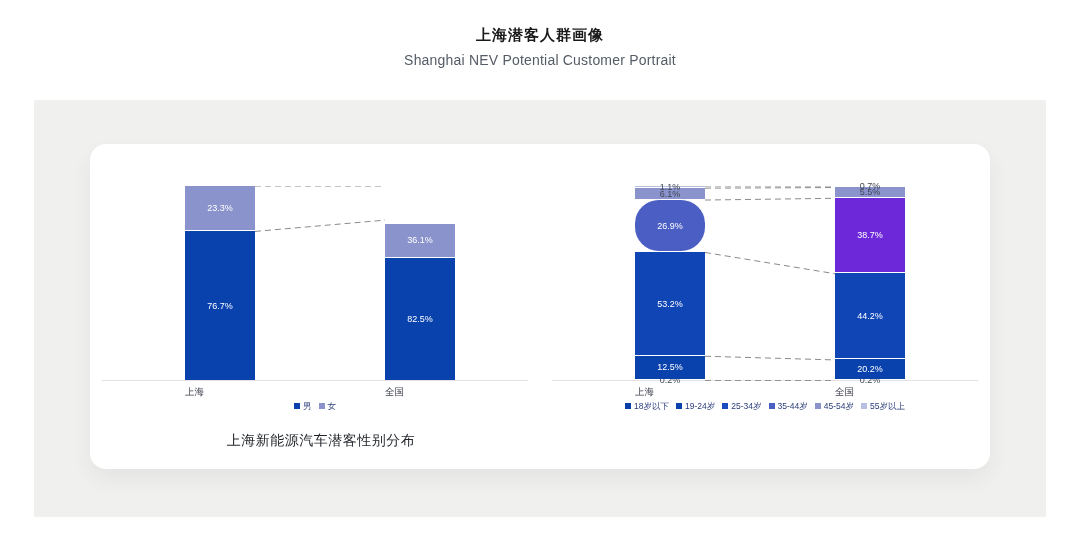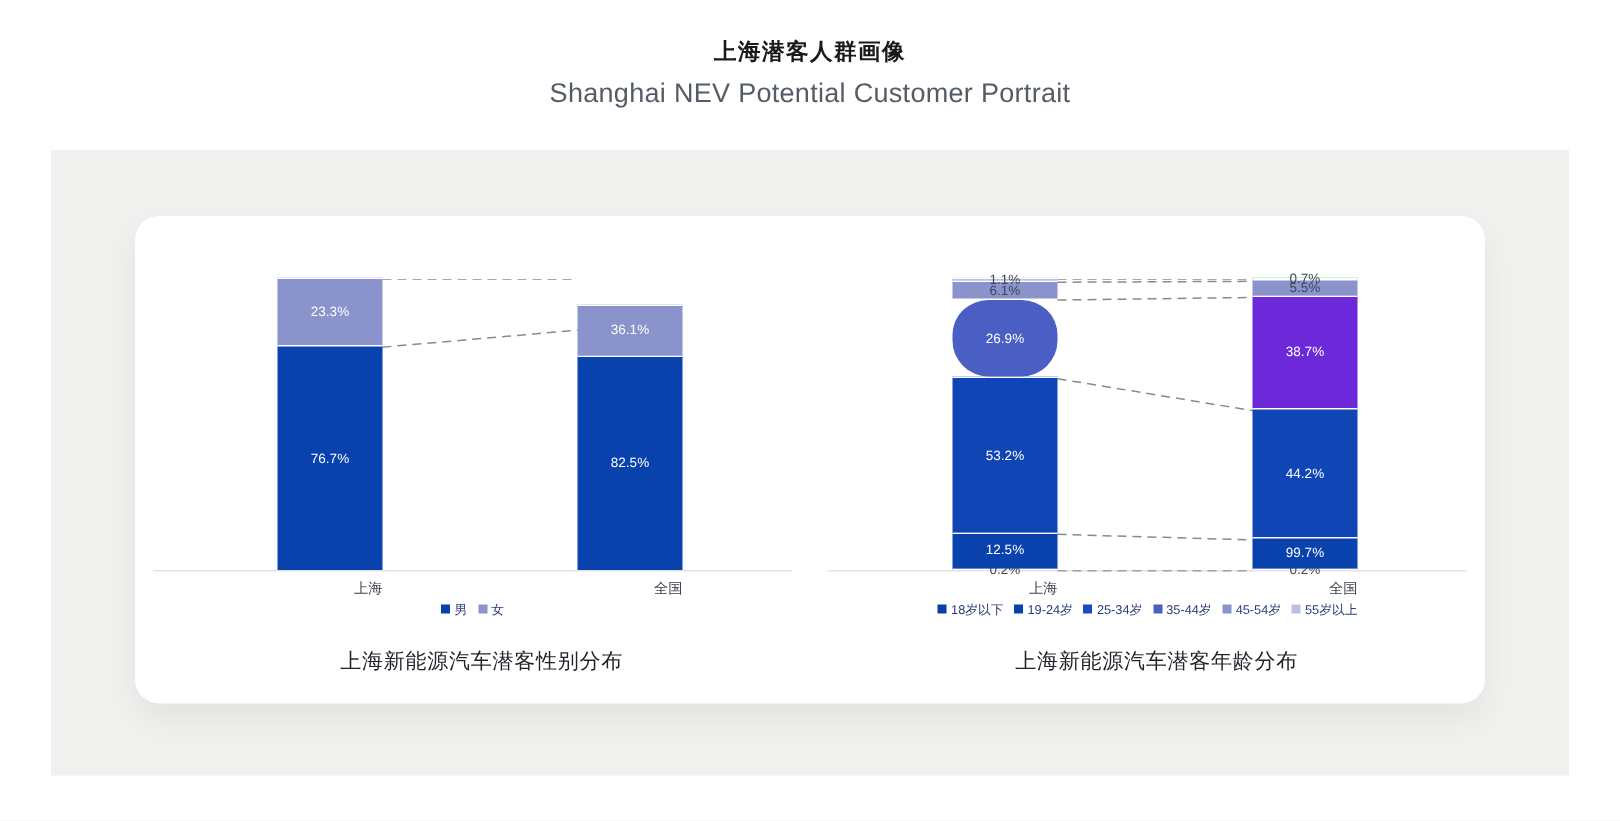--- a/index.html
+++ b/index.html
@@ -25,21 +25,21 @@
     text-align: center;
   }
   .main-title {
     font-size: 15px;
     font-weight: bold;
     color: #1a1a1a;
     letter-spacing: 1px;
     line-height: 1.25;
   }
   .sub-title {
-    font-size: 18px;
+    font-size: 14px;
     color: #555c66;
     margin-top: 7px;
     letter-spacing: 0.2px;
   }
   
   .gray-panel {
     position: absolute;
     left: 34px;
     top: 100px;
     width: 1012px;
@@ -111,21 +111,21 @@
   .seg-label.onfill {
     color: #ffffff;
   }
   .seg-label.ondark {
     color: #3f4654;
   }
   .cat-label {
     position: absolute;
     font-size: 9.5px;
     color: #3a3f4a;
-    text-align: right;
+    text-align: left;
     top: 100%;
     margin-top: 6px;
     white-space: nowrap;
   }
   
   .connectors {
     position: absolute;
     left: 0; top: 0; right: 0; bottom: 0;
     pointer-events: none;
   }
@@ -193,21 +193,21 @@
           <div class="bar" id="g-bar-0" style="left: 95px; width: 70px; height: 195px;">
               <div class="seg" style="height: 149.565px; background: rgb(9, 65, 173); border-top: 1px solid rgb(255, 255, 255);">
                 <span class="seg-label inside onfill">76.7%</span>
               </div>
               <div class="seg" style="height: 45.435px; background: rgb(138, 147, 204); border-top: 1px solid rgb(255, 255, 255);">
                 <span class="seg-label inside onfill">23.3%</span>
               </div>
               <div class="cat-label" style="left: 0px; width: 70px;">上海</div>
             </div>
           <div class="bar" id="g-bar-1" style="left: 295px; width: 70px; height: 195px;">
-              <div class="seg" style="height: 143px; background: rgb(9, 65, 173); border-top: 1px solid rgb(255, 255, 255);">
+              <div class="seg" style="height: 123px; background: rgb(9, 65, 173); border-top: 1px solid rgb(255, 255, 255);">
                 <span class="seg-label inside onfill">82.5%</span>
               </div>
               <div class="seg" style="height: 34.125px; background: rgb(138, 147, 204); border-top: 1px solid rgb(255, 255, 255);">
                 <span class="seg-label inside onfill">36.1%</span>
               </div>
               <div class="cat-label" style="left: 0px; width: 70px;">全国</div>
             </div>
         </div>
         <div class="legend" id="g-legend">
             <span class="legend-item">
@@ -252,21 +252,21 @@
               <div class="seg" style="height: 2.145px; background: rgb(184, 191, 224); border-top: 1px solid rgb(255, 255, 255);">
                 <span class="seg-label inside ondark" style="color: rgb(63, 70, 84);">1.1%</span>
               </div>
               <div class="cat-label" style="left: 0px; width: 70px;">上海</div>
             </div>
           <div class="bar" id="a-bar-1" style="left: 295px; width: 70px; height: 195px;">
               <div class="seg" style="height: 0.39px; background: rgb(11, 63, 168); border-top: 1px solid rgb(255, 255, 255);">
                 <span class="seg-label inside ondark" style="color: rgb(63, 70, 84);">0.2%</span>
               </div>
               <div class="seg" style="height: 20.67px; background: rgb(9, 65, 173); border-top: 1px solid rgb(255, 255, 255);">
-                <span class="seg-label inside onfill">99.7%</span>
+                <span class="seg-label inside onfill">20.2%</span>
               </div>
               <div class="seg" style="height: 86.19px; background: rgb(16, 69, 181); border-top: 1px solid rgb(255, 255, 255);">
                 <span class="seg-label inside onfill">44.2%</span>
               </div>
               <div class="seg" style="height: 75.465px; background: #6d28d9; border-top: 1px solid rgb(255, 255, 255);">
                 <span class="seg-label inside onfill">38.7%</span>
               </div>
               <div class="seg" style="height: 10.725px; background: rgb(138, 147, 204); border-top: 1px solid rgb(255, 255, 255);">
                 <span class="seg-label inside ondark" style="color: rgb(63, 70, 84);">5.5%</span>
               </div>
@@ -295,19 +295,18 @@
             </span>
             <span class="legend-item">
               <span class="legend-swatch" style="background: rgb(138, 147, 204);"></span>
               <span class="legend-text">45-54岁</span>
             </span>
             <span class="legend-item">
               <span class="legend-swatch" style="background: rgb(184, 191, 224);"></span>
               <span class="legend-text">55岁以上</span>
             </span>
           </div>
-        <div class="chart-caption">上海新能源汽车潜客年龄分布</div>
       </div>
 
     </div>
   </div>
 
 </div>
 
 </body></html>

